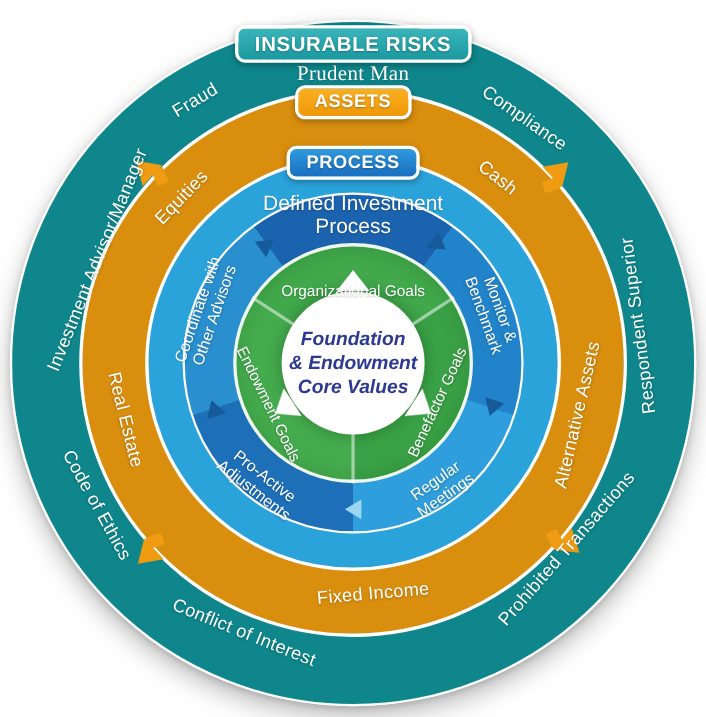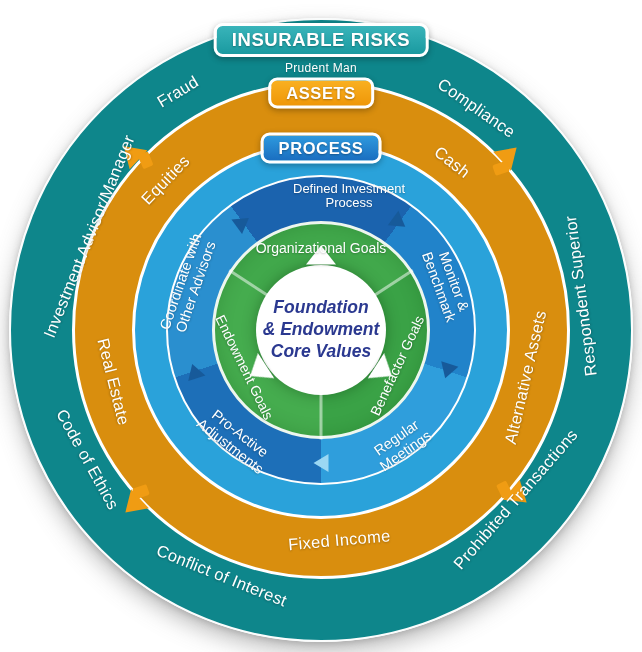--- a/index.html
+++ b/index.html
@@ -135,47 +135,47 @@
         <div class="tail"></div>
       </div>
     </div>
   <div class="anchor oarrow" style="transform:rotate(130deg) translateY(-252px);">
       <div style="position:absolute;transform:translate(-50%,-50%);">
         <div class="tri-up"></div>
         <div class="tail"></div>
       </div>
     </div>
 
-  <div class="lab lt" style="font-size:12px;transform:translate(-50%,-50%) rotate(0deg) translateY(-262px);">Prudent Man</div>
+  <div class="lab lt" style="font-size:19px;transform:translate(-50%,-50%) rotate(0deg) translateY(-262px);font-family:Liberation Serif, serif;">Prudent Man</div>
   <div class="lab lt" style="transform:translate(-50%,-50%) rotate(-31deg) translateY(-278px);">Fraud</div>
   <div class="lab lt" style="transform:translate(-50%,-50%) rotate(35deg) translateY(-271px);">Compliance</div>
   <div class="lab lt" style="transform:translate(-50%,-50%) rotate(-68deg) translateY(-250px);">Investment Advisor/Manager</div>
   <div class="lab lt" style="transform:translate(-50%,-50%) rotate(82.5deg) translateY(-262px) rotate(180deg);">Respondent Superior</div>
   <div class="lab lt" style="transform:translate(-50%,-50%) rotate(-119deg) translateY(-267px) rotate(180deg);">Code of Ethics</div>
   <div class="lab lt" style="transform:translate(-50%,-50%) rotate(-158deg) translateY(-265px) rotate(180deg);">Conflict of Interest</div>
   <div class="lab lt" style="transform:translate(-50%,-50%) rotate(131deg) translateY(-258px) rotate(180deg);">Prohibited Transactions</div>
 
   <div class="lab lo" style="transform:translate(-50%,-50%) rotate(-46deg) translateY(-216px);">Equities</div>
   <div class="lab lo" style="transform:translate(-50%,-50%) rotate(38deg) translateY(-213px);">Cash</div>
   <div class="lab lo" style="transform:translate(-50%,-50%) rotate(-104deg) translateY(-214px) rotate(180deg);">Real Estate</div>
   <div class="lab lo" style="transform:translate(-50%,-50%) rotate(103deg) translateY(-210px) rotate(180deg);">Alternative Assets</div>
   <div class="lab lo" style="transform:translate(-50%,-50%) rotate(175deg) translateY(-211px) rotate(180deg);">Fixed Income</div>
 
-  <div class="lab lp ml" style="font-size:13px;transform:translate(-50%,-50%) rotate(0deg) translateY(-134px);margin-left:28px;">Defined Investment
+  <div class="lab lp ml" style="font-size:19px;transform:translate(-50%,-50%) rotate(0deg) translateY(-134px);">Defined Investment
 Process</div>
   <div class="lab lp ml" style="transform:translate(-50%,-50%) rotate(70deg) translateY(-133px);">Monitor &amp;
 Benchmark</div>
   <div class="lab lp ml" style="transform:translate(-50%,-50%) rotate(145deg) translateY(-140px) rotate(180deg);">Regular
 Meetings</div>
   <div class="lab lp ml" style="transform:translate(-50%,-50%) rotate(-142deg) translateY(-140px) rotate(180deg);">Pro-Active
 Adjustments</div>
   <div class="lab lp ml" style="transform:translate(-50%,-50%) rotate(-71deg) translateY(-140px);">Coordinate with
 Other Advisors</div>
 
-  <div class="lab lg" style="transform:translate(-50%,-50%) rotate(0deg) translateY(-82px);">Organizational Goals</div>
+  <div class="lab lg" style="transform:translate(-50%,-50%) rotate(0deg) translateY(-82px);margin-top:16px;">Organizational Goals</div>
   <div class="lab lg" style="transform:translate(-50%,-50%) rotate(115deg) translateY(-84px) rotate(180deg);">Benefactor Goals</div>
   <div class="lab lg" style="transform:translate(-50%,-50%) rotate(-116deg) translateY(-85px) rotate(180deg);">Endowment Goals</div>
 
   <div class="lab lc ml" style="transform:translate(-50%,-50%);font-style:italic;">Foundation
 &amp; Endowment
 Core Values</div>
 
   <div class="badge badge-assets">ASSETS</div>
   <div class="badge badge-insurable">INSURABLE RISKS</div>
   <div class="badge badge-process">PROCESS</div>

